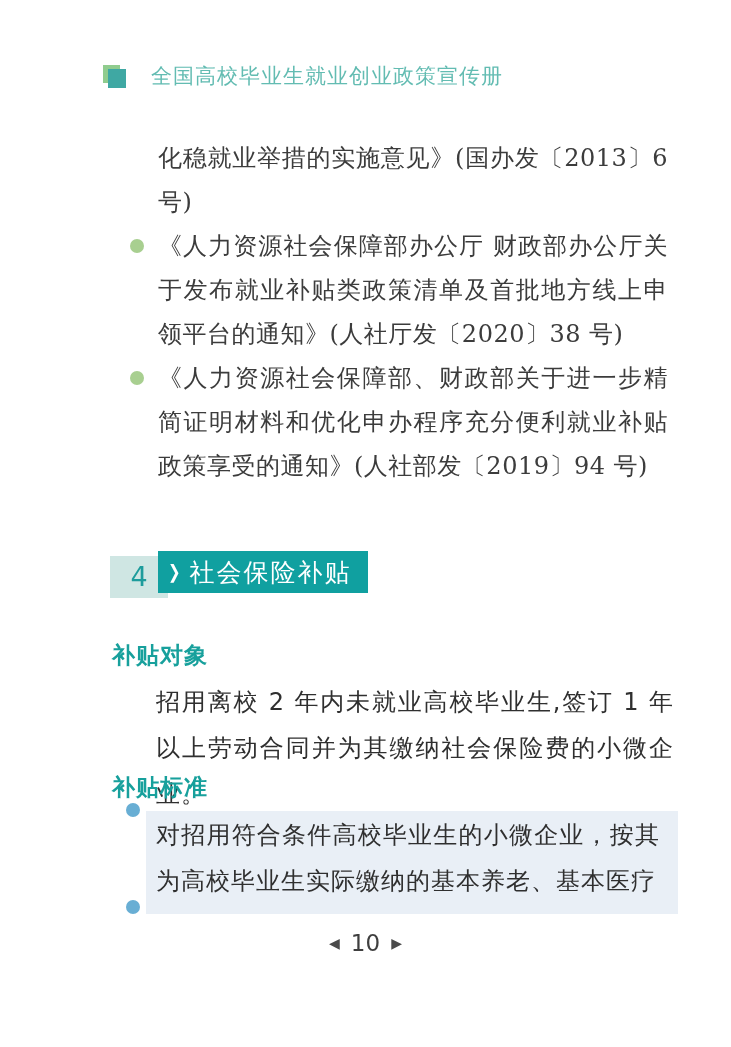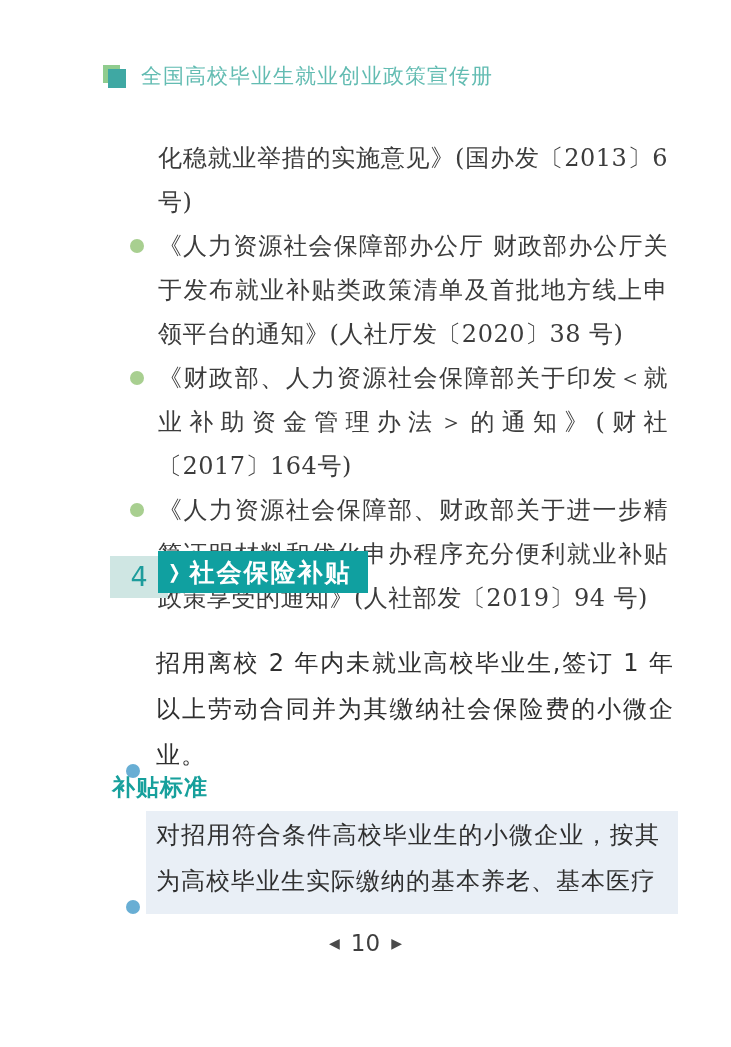--- a/index.html
+++ b/index.html
@@ -14,21 +14,21 @@
     font-family: "DejaVu Sans", sans-serif;
   }
 
   
   .hdr {
     position: absolute;
     left: 103px;
     top: 62px;
     display: flex;
     align-items: center;
-    gap: 14px;
+    gap: 24px;
   }
   .hdr-icon { position: relative; width: 24px; height: 26px; display: inline-block; }
   .hdr-icon .sq-back  { position: absolute; left: 0; top: 2px;  width: 17px; height: 18px; background: #90cc8e; }
   .hdr-icon .sq-front { position: absolute; left: 5px; top: 6px; width: 18px; height: 19px; background: #3fa8a3; }
   .hdr-title {
     font-size: 21px;
     color: #63bcb2;
     letter-spacing: 1px;
     font-family: "DejaVu Sans", sans-serif;
   }
@@ -75,21 +75,21 @@
     background: #10a0a0;
     display: inline-flex;
     align-items: center;
     padding: 0 16px 0 10px;
     gap: 9px;
   }
   .badge-chev { color: #ffffff; font-size: 15px; font-weight: bold; transform: scaleY(1.25); }
   .badge-title {
     color: #ffffff;
     font-size: 25px;
-    font-weight: bold;
+    font-weight: normal;
     letter-spacing: 2px;
     white-space: nowrap;
   }
 
   
   .subsection { position: absolute; left: 112px; width: 562px; }
   .subsection.s0 { top: 640px; }
   .subsection.s1 { top: 772px; font-family: Liberation Mono, monospace; }
   .sub-label {
     font-size: 23px;
@@ -145,40 +145,37 @@
   </div>
 
   <div class="policy-list">
     <div class="cont-line">化稳就业举措的实施意见》(国办发〔2013〕6 号)</div>
 
     <div class="li">
       <span class="dot green"></span>
       <div class="li-text">《人力资源社会保障部办公厅 财政部办公厅关于发布就业补贴类政策清单及首批地方线上申领平台的通知》(人社厅发〔2020〕38 号)</div>
     </div>
 
-    <div class="li">
-      <span class="dot green"></span>
-      <div class="li-text">《财政部、人力资源社会保障部关于印发＜就业补助资金管理办法＞的通知》(财社〔2017〕164号)</div>
-    </div>
 
     <div class="li">
       <span class="dot green"></span>
       <div class="li-text">《人力资源社会保障部、财政部关于进一步精简证明材料和优化申办程序充分便利就业补贴政策享受的通知》(人社部发〔2019〕94 号)</div>
     </div>
   </div>
 
   <div class="section-badge">
     <span class="badge-num">4</span>
     <span class="badge-bar">
       <span class="badge-chev">❯</span>
       <span class="badge-title">社会保险补贴</span>
     </span>
   </div>
 
   <div class="subsection s0">
+    <div class="sub-label">补贴对象</div>
     <div class="sub-li">
       <span class="dot blue"></span>
       <div class="sub-text">招用离校 2 年内未就业高校毕业生,签订 1 年以上劳动合同并为其缴纳社会保险费的小微企业。</div>
     </div>
   </div>
 
   <div class="subsection s1">
     <div class="sub-label">补贴标准</div>
     <div class="sub-li">
       <span class="dot blue"></span>

